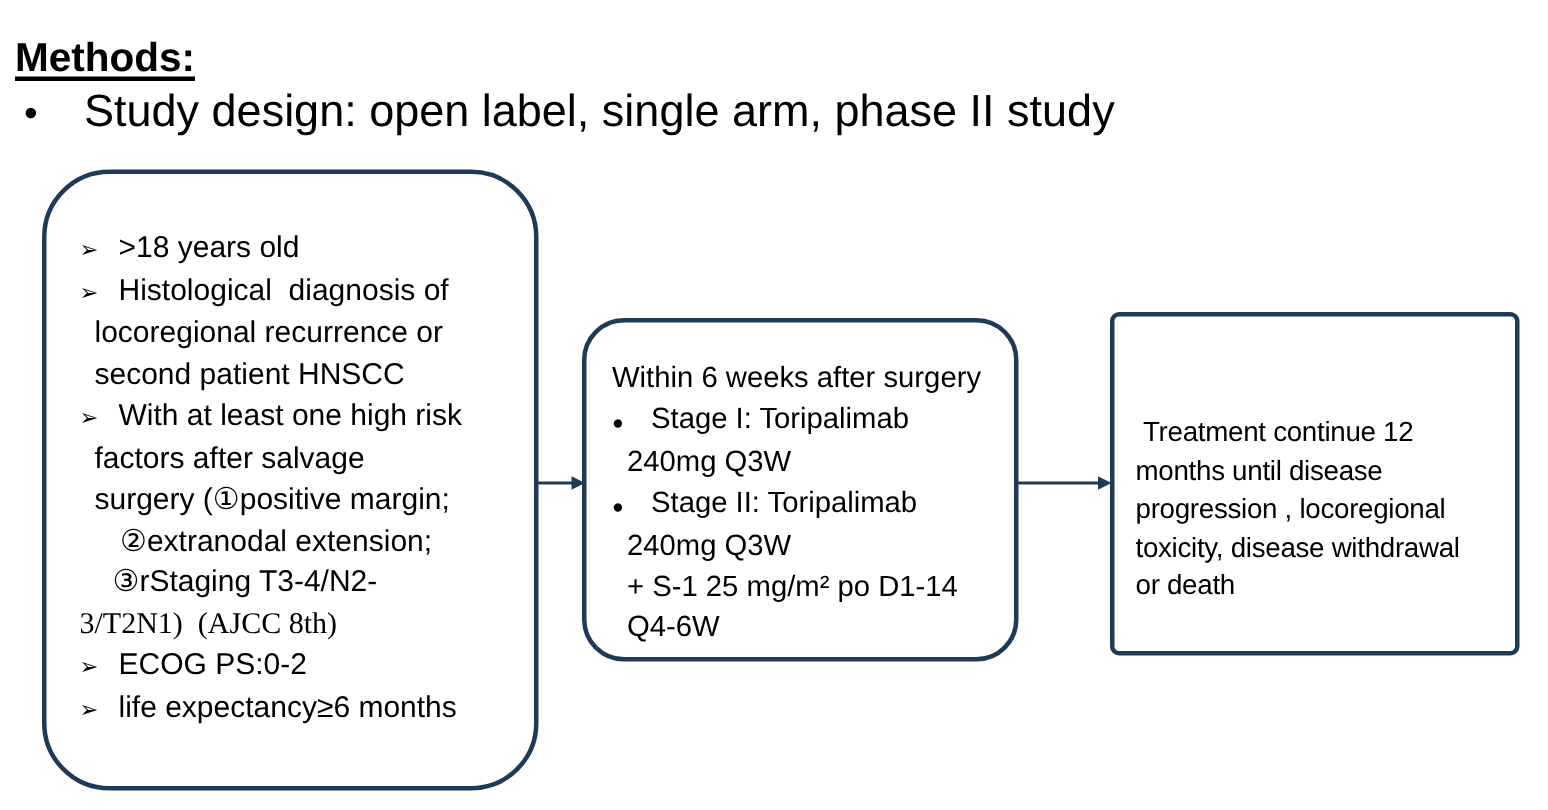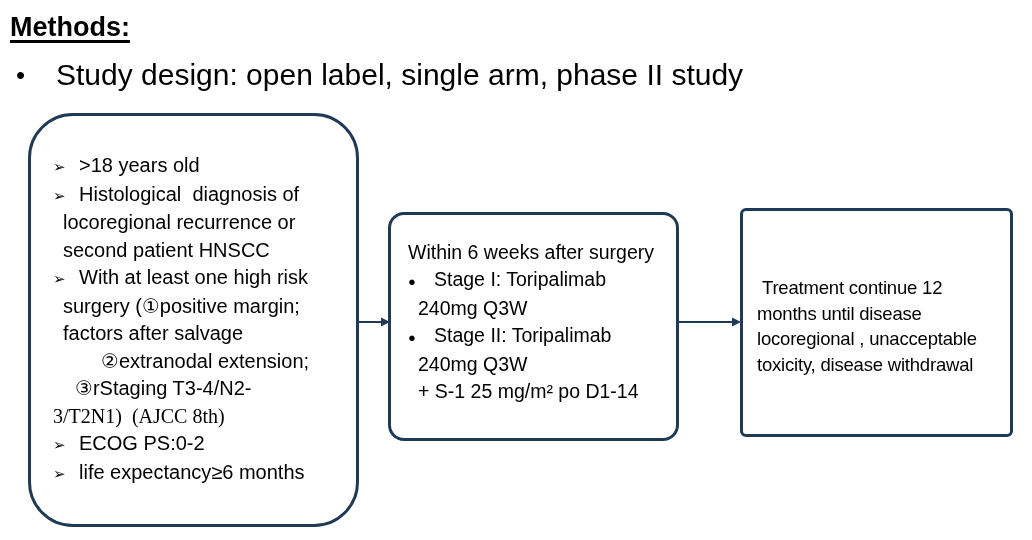--- a/index.html
+++ b/index.html
@@ -7,47 +7,47 @@
   html, body { background: #e8e8e8; }
   body { font-family: "Liberation Sans", "DejaVu Sans", sans-serif; }
   .canvas {
     position: relative;
     width: 1032px; height: 540px;
     background: var(--bg, #fff);
     overflow: hidden;
     color: var(--ink, #000);
   }
   .title {
-    position: absolute; left: 10px; top: 12px;
+    position: absolute; left: 10px; top: 23px;
     font-size: 27px; font-weight: bold;
     text-decoration: underline;
     text-decoration-thickness: 2.5px;
     text-underline-offset: 4px;
     color: var(--ink, #000);
   }
   .subtitle-row {
     position: absolute; left: 12px; top: 56px;
     display: flex; align-items: flex-start;
     font-size: 30px; line-height: 38px;
   }
   .subtitle-row .dot { width: 44px; flex: none; font-size: 26px; padding-left: 4px; }
   .box {
     position: absolute;
     border: 3px solid var(--accent, #1f3a57);
     background: transparent;
   }
   .box1 { left: 28px; top: 113px; width: 331px; height: 414px; border-radius: 45px; border-width: 3.5px; padding: 36px 8px 0 22px; font-size: 20px; line-height: 27.5px; }
-  .box2 { left: 388px; top: 212px; width: 291px; height: 229px; border-radius: 16px; padding: 24px 6px 0 17px; font-size: 19.5px; line-height: 27px; }
+  .box2 { left: 388px; top: 212px; width: 291px; height: 229px; border-radius: 28px; padding: 24px 6px 0 17px; font-size: 19.5px; line-height: 27px; }
   .box3 { left: 740px; top: 208px; width: 273px; height: 229px; border-radius: 6px; padding: 64px 8px 0 14px; font-size: 18.5px; line-height: 25.5px; letter-spacing: -0.2px; }
   .row { display: flex; align-items: flex-start; }
   .mk { flex: none; width: 26px; font-size: 15px; padding-top: 1px; }
   .box2 .mk { font-size: 13px; padding-top: 2px; }
   .t { white-space: pre; }
   .cont   { margin-left: 10px; }
-  .cont-a { margin-left: 48px; }
+  .cont-a { margin-left: 27px; }
   .cont-b { margin-left: 22px; }
   .outdent { margin-left: 0; font-family: Liberation Serif, serif; }
   .indent-sm { margin-left: 5px; }
   .arrow { position: absolute; height: 20px; }
   .arrow svg { display: block; }
   .arrow1 { left: 356px; top: 312px; width: 34px; }
   .arrow2 { left: 677px; top: 312px; width: 65px; }
 </style>
 </head>
 <body>
@@ -74,24 +74,24 @@
       <span class="t">locoregional recurrence or</span>
     </div>
     <div class="row cont">
       <span class="t">second patient HNSCC</span>
     </div>
     <div class="row">
       <span class="mk">➢</span>
       <span class="t">With at least one high risk</span>
     </div>
     <div class="row cont">
-      <span class="t">surgery (①positive margin;</span>
+      <span class="t">factors after salvage</span>
     </div>
     <div class="row cont">
-      <span class="t">factors after salvage</span>
+      <span class="t">surgery (①positive margin;</span>
     </div>
     <div class="row cont-a">
       <span class="t">②extranodal extension;</span>
     </div>
     <div class="row cont-b">
       <span class="t">③rStaging T3-4/N2-</span>
     </div>
     <div class="row outdent">
       <span class="t">3/T2N1)  (AJCC 8th)</span>
     </div>
@@ -126,37 +126,43 @@
     <div class="row">
       <span class="mk">●</span>
       <span class="t">Stage II: Toripalimab</span>
     </div>
     <div class="row cont">
       <span class="t">240mg Q3W</span>
     </div>
     <div class="row cont">
       <span class="t">+ S-1 25 mg/m² po D1-14</span>
     </div>
+    <div class="row cont">
+      <span class="t">Q4-6W</span>
+    </div>
   </div>
 
   <div class="arrow arrow2">
     <svg width="65" height="20" viewBox="0 0 65 20">
       <line x1="0" y1="10" x2="56" y2="10" stroke="#1f3a57" stroke-width="2"></line>
       <polygon points="55,5.5 64,10 55,14.5" fill="#1f3a57"></polygon>
     </svg>
   </div>
 
   <div class="box box3">
     <div class="row indent-sm">
       <span class="t">Treatment continue 12</span>
     </div>
     <div class="row">
       <span class="t">months until disease</span>
     </div>
     <div class="row">
-      <span class="t">locoregional , unacceptable</span>
+      <span class="t">progression , locoregional</span>
     </div>
     <div class="row">
       <span class="t">toxicity, disease withdrawal</span>
+    </div>
+    <div class="row">
+      <span class="t">or death</span>
     </div>
   </div>
 
 </div>
 
 </body></html>

